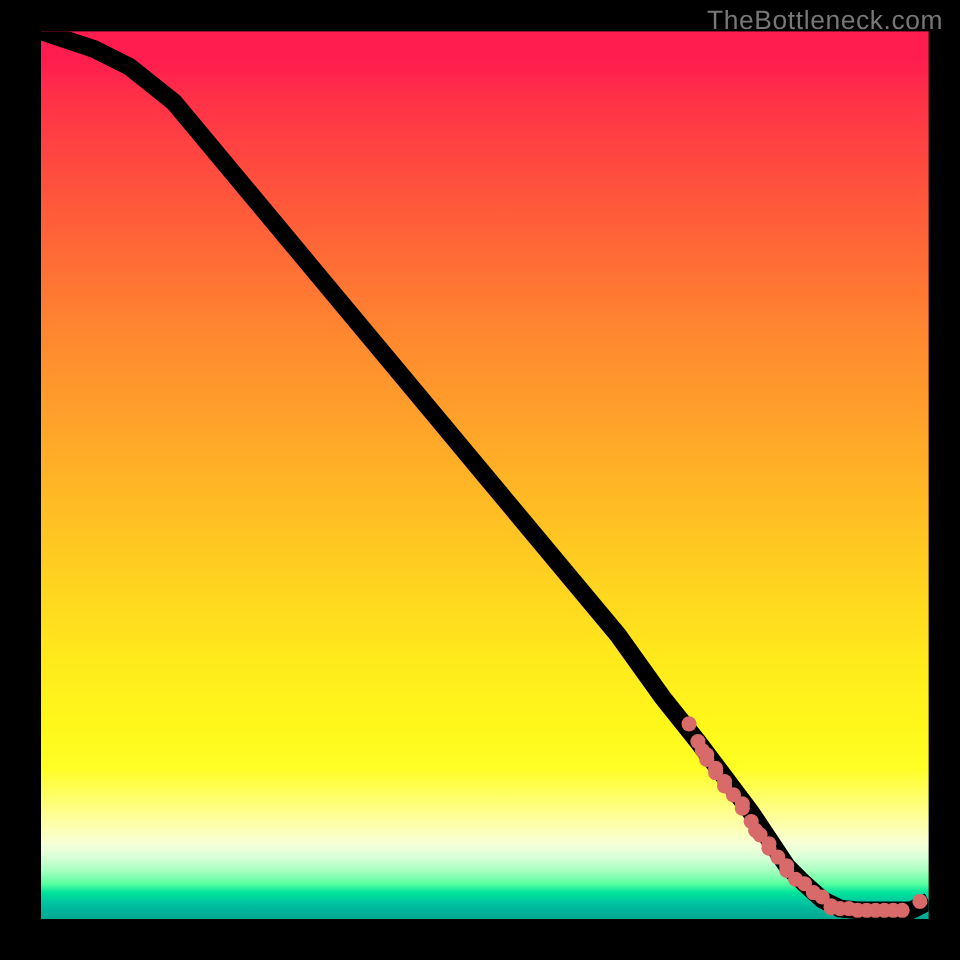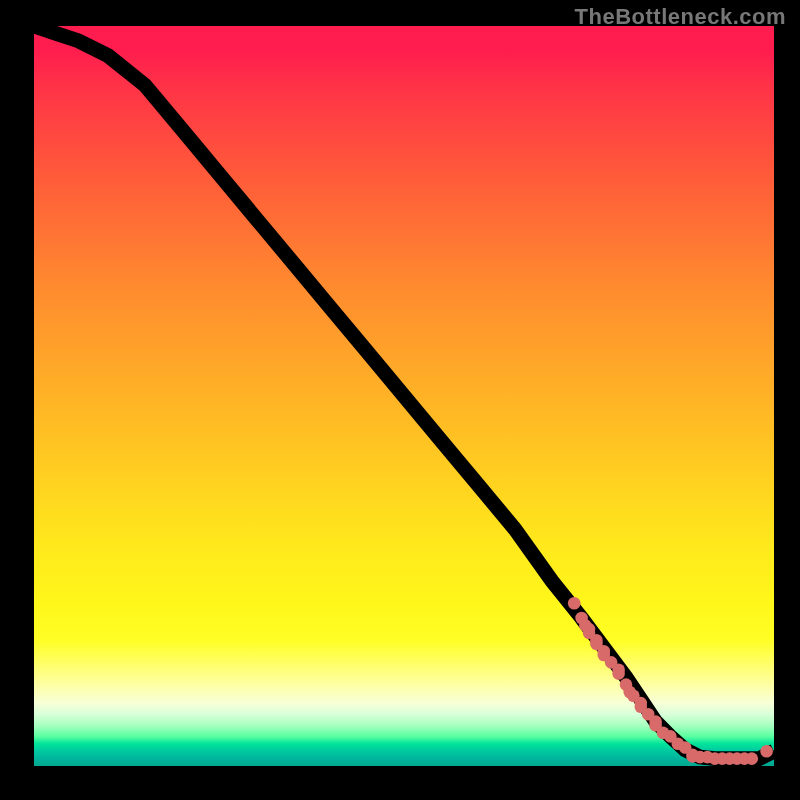--- a/index.html
+++ b/index.html
@@ -16,21 +16,21 @@
     width: 800px;
     height: 800px;
     background: #000;
   }
   .watermark {
     position: absolute;
     top: 4px;
     right: 14px;
     color: #777;
     font-size: 22px;
-    font-weight: 700;
+    font-weight: 400;
     letter-spacing: 0.5px;
     z-index: 30;
   }
   .plot {
     position: absolute;
     left: 34px;
     top: 26px;
     width: 740px;
     height: 740px;
     overflow: hidden;

